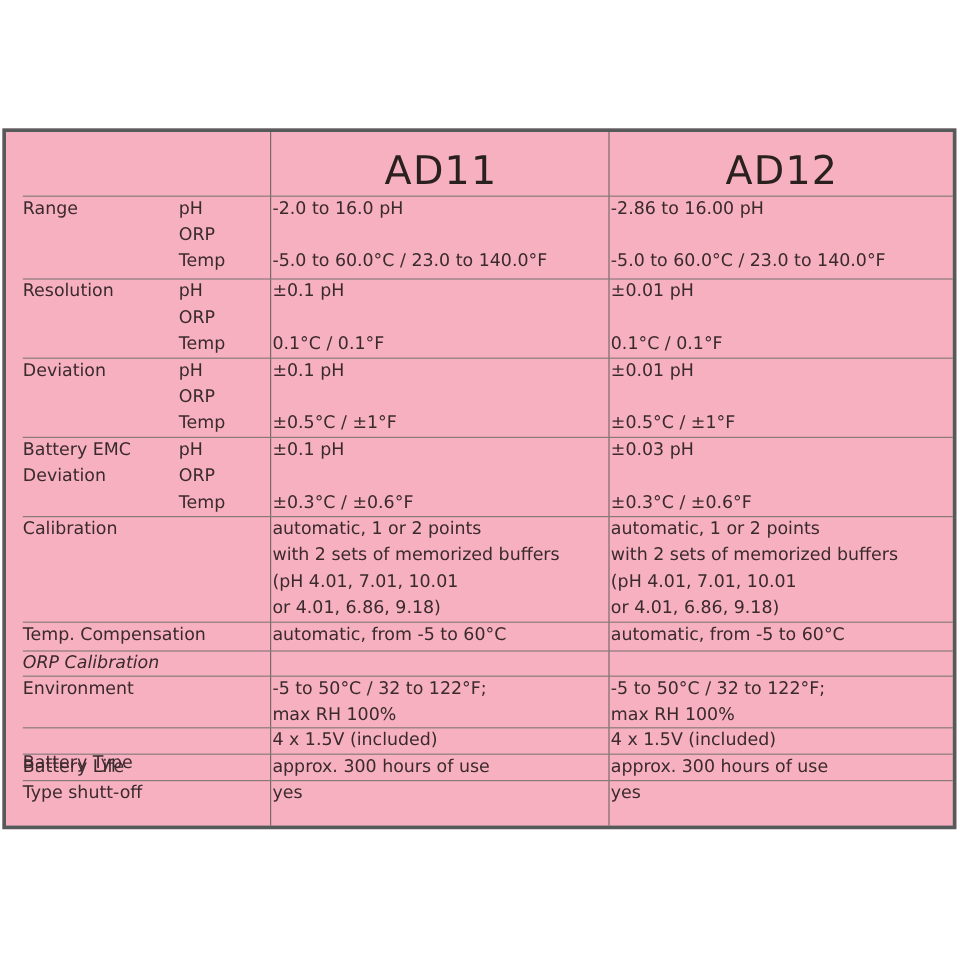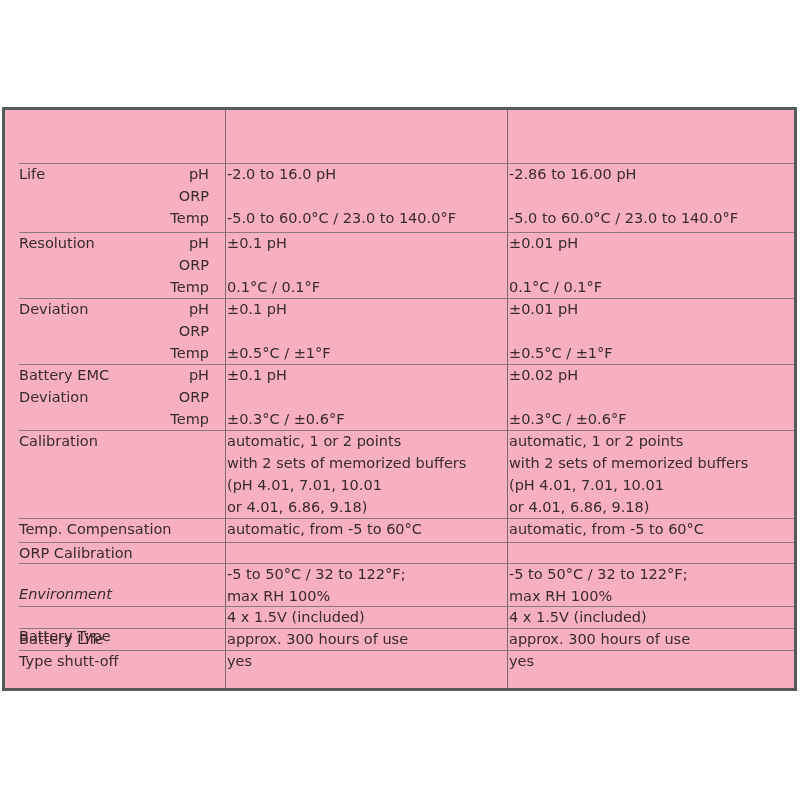--- a/index.html
+++ b/index.html
@@ -12,36 +12,38 @@
     background: #f6b0bf; border: 3px solid #555a5a;
   }
   .vline { position: absolute; top: 0; bottom: 0; width: 1px; background: #7a6a6e; }
   .hline { position: absolute; height: 1px; background: #8a7a7e; }
   .hdr {
     position: absolute; top: 8px; height: 48px; font-size: 33px; color: #2a2020;
     text-align: center; line-height: 48px; letter-spacing: 1px;
   }
   .cell { position: absolute; font-size: 14.5px; line-height: 22px; white-space: nowrap; }
   .lbl { left: 14px; }
-  .sub { text-align: right; width: 60px; left: 144px; }
+  .sub { width: 60px; left: 144px; }
   .val { text-align: left; }
   .c1 { left: 222px; width: 281px; }
   .c2 { left: 504px; width: 285px; }
 </style>
 </head>
 <body>
 
 <div class="spec-box">
   <div class="vline" style="left:220px"></div>
   <div class="vline" style="left:502px"></div>
 
+  <div class="hdr" style="left:222px;width:281px">AD11</div>
+  <div class="hdr" style="left:504px;width:285px">AD12</div>
 
   <div id="rows">
       <div class="hline" style="top: 53px; left: 14px; right: 0px;"></div>
-      <div class="cell lbl" style="top: 53px;">Life</div>
+      <div class="cell lbl" style="top: 53px;">Range</div>
       <div class="cell sub" style="top: 53px;">pH</div>
       <div class="cell sub" style="top: 75px;">ORP</div>
       <div class="cell sub" style="top: 97px;">Temp</div>
       <div class="cell val c1" style="top: 53px;">-2.0 to 16.0 pH</div>
       <div class="cell val c1" style="top: 75px;"></div>
       <div class="cell val c1" style="top: 97px;">-5.0 to 60.0°C / 23.0 to 140.0°F</div>
       <div class="cell val c2" style="top: 53px;">-2.86 to 16.00 pH</div>
       <div class="cell val c2" style="top: 75px;"></div>
       <div class="cell val c2" style="top: 97px;">-5.0 to 60.0°C / 23.0 to 140.0°F</div>
       <div class="hline" style="top: 122px; left: 14px; right: 0px;"></div>
@@ -68,43 +70,43 @@
       <div class="cell val c2" style="top: 232px;">±0.5°C / ±1°F</div>
       <div class="hline" style="top: 254px; left: 14px; right: 0px;"></div>
       <div class="cell lbl" style="top: 254px;">Battery EMC</div>
       <div class="cell lbl" style="top: 276px;">Deviation</div>
       <div class="cell sub" style="top: 254px;">pH</div>
       <div class="cell sub" style="top: 276px;">ORP</div>
       <div class="cell sub" style="top: 298px;">Temp</div>
       <div class="cell val c1" style="top: 254px;">±0.1 pH</div>
       <div class="cell val c1" style="top: 276px;"></div>
       <div class="cell val c1" style="top: 298px;">±0.3°C / ±0.6°F</div>
-      <div class="cell val c2" style="top: 254px;">±0.02 pH</div>
+      <div class="cell val c2" style="top: 254px;">±0.03 pH</div>
       <div class="cell val c2" style="top: 276px;"></div>
       <div class="cell val c2" style="top: 298px;">±0.3°C / ±0.6°F</div>
       <div class="hline" style="top: 320px; left: 14px; right: 0px;"></div>
       <div class="cell lbl" style="top: 320px;">Calibration</div>
       <div class="cell val c1" style="top: 320px;">automatic, 1 or 2 points</div>
       <div class="cell val c1" style="top: 342px;">with 2 sets of memorized buffers</div>
       <div class="cell val c1" style="top: 364px;">(pH 4.01, 7.01, 10.01</div>
       <div class="cell val c1" style="top: 386px;">or 4.01, 6.86, 9.18)</div>
       <div class="cell val c2" style="top: 320px;">automatic, 1 or 2 points</div>
       <div class="cell val c2" style="top: 342px;">with 2 sets of memorized buffers</div>
       <div class="cell val c2" style="top: 364px;">(pH 4.01, 7.01, 10.01</div>
       <div class="cell val c2" style="top: 386px;">or 4.01, 6.86, 9.18)</div>
       <div class="hline" style="top: 408px; left: 14px; right: 0px;"></div>
       <div class="cell lbl" style="top: 408px;">Temp. Compensation</div>
       <div class="cell val c1" style="top: 408px;">automatic, from -5 to 60°C</div>
       <div class="cell val c2" style="top: 408px;">automatic, from -5 to 60°C</div>
       <div class="hline" style="top: 432px; left: 14px; right: 0px;"></div>
-      <div class="cell lbl" style="top: 432px;">ORP Calibration</div>
+      <div class="cell lbl" style="top: 432px; font-style: italic;">ORP Calibration</div>
       <div class="cell val c1" style="top: 432px;"></div>
       <div class="cell val c2" style="top: 432px;"></div>
       <div class="hline" style="top: 453px; left: 14px; right: 0px;"></div>
-      <div class="cell lbl" style="top: 473px; font-style: italic;">Environment</div>
+      <div class="cell lbl" style="top: 453px;">Environment</div>
       <div class="cell val c1" style="top: 453px;">-5 to 50°C / 32 to 122°F;</div>
       <div class="cell val c1" style="top: 475px;">max RH 100%</div>
       <div class="cell val c2" style="top: 453px;">-5 to 50°C / 32 to 122°F;</div>
       <div class="cell val c2" style="top: 475px;">max RH 100%</div>
       <div class="hline" style="top: 496px; left: 14px; right: 0px;"></div>
       <div class="cell lbl" style="top: 515px;">Battery Type</div>
       <div class="cell val c1" style="top: 496px;">4 x 1.5V (included)</div>
       <div class="cell val c2" style="top: 496px;">4 x 1.5V (included)</div>
       <div class="hline" style="top: 518px; left: 14px; right: 0px;"></div>
       <div class="cell lbl" style="top: 518px;">Battery Life</div>

